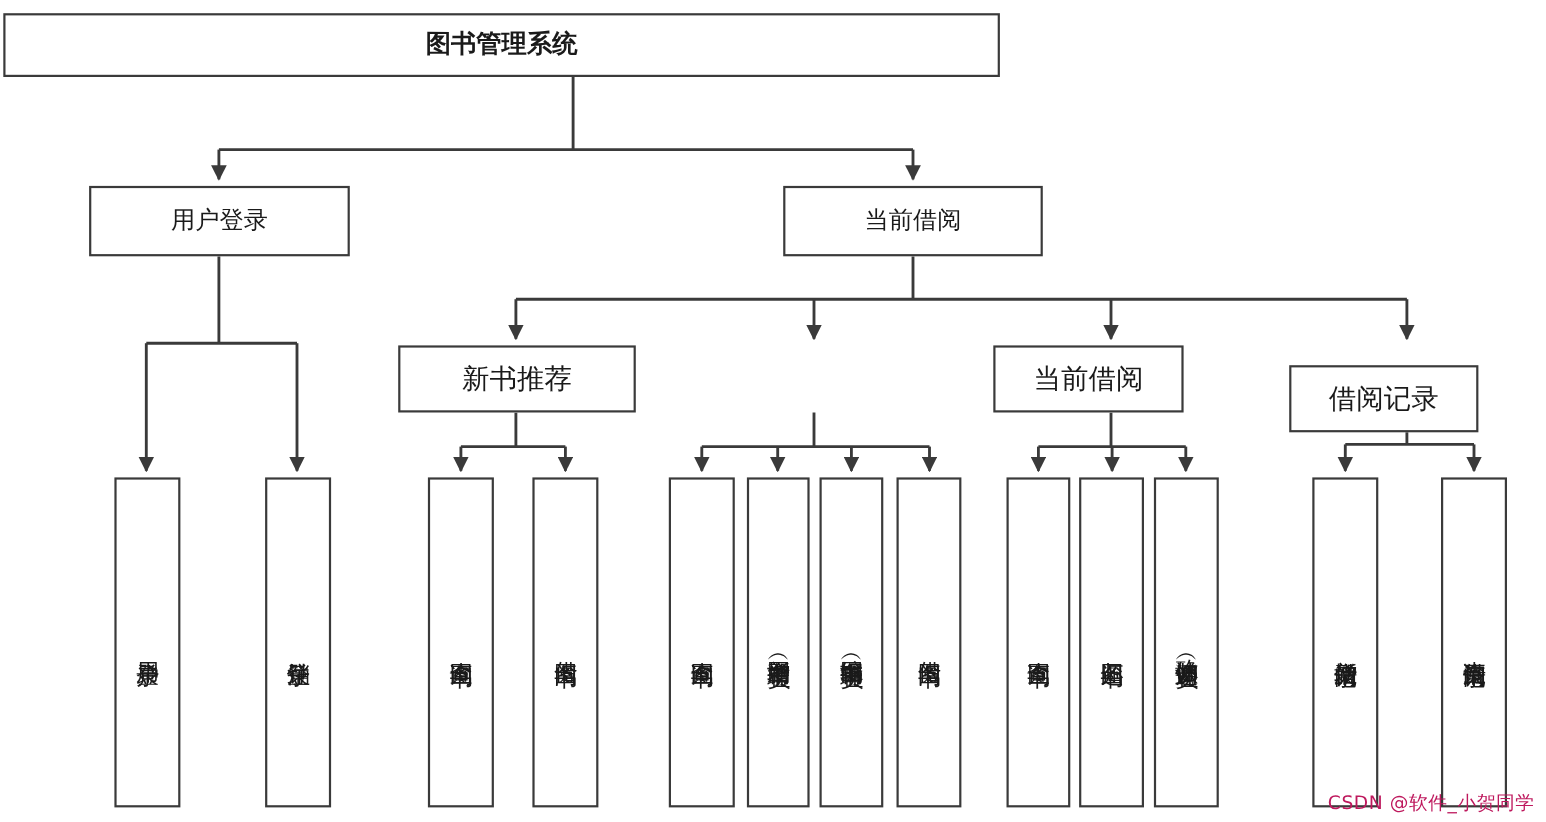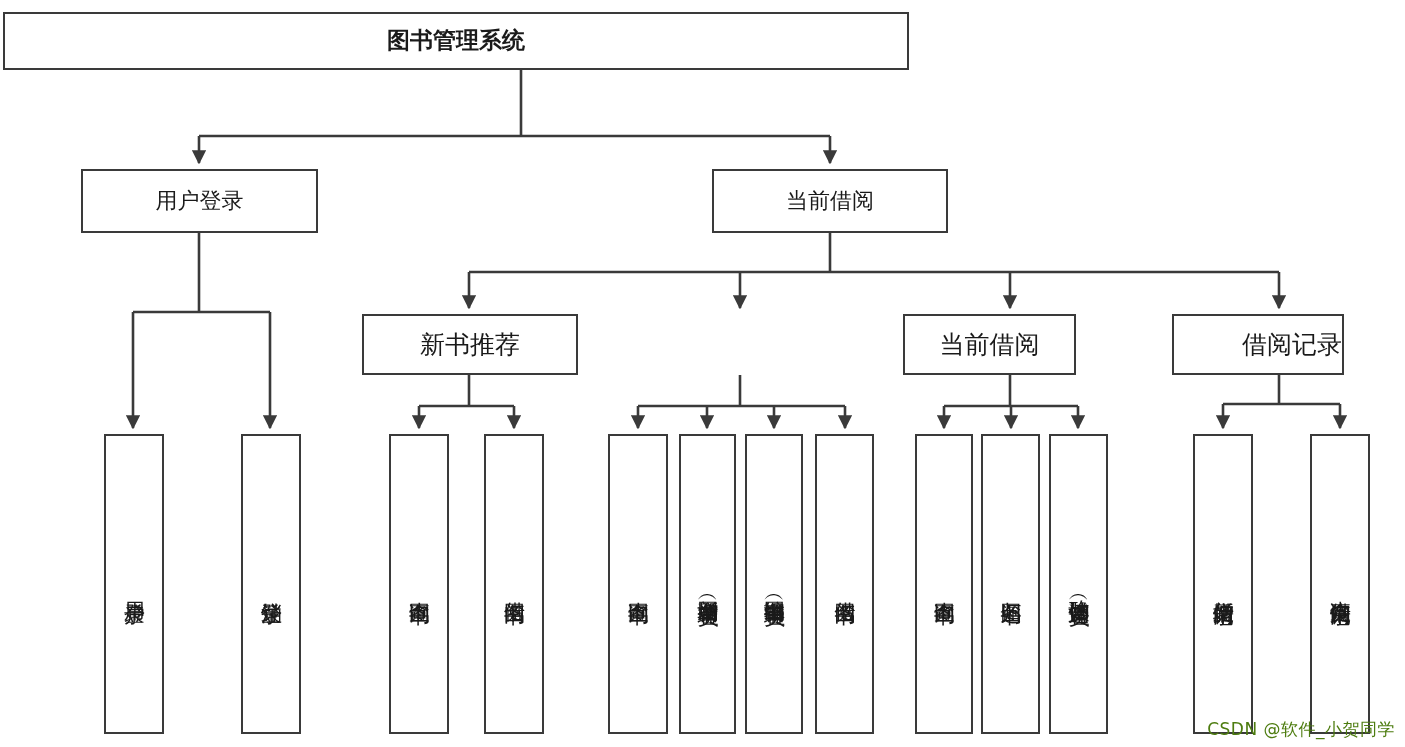--- a/index.html
+++ b/index.html
@@ -58,21 +58,21 @@
     white-space: nowrap;
   }
   .node .txt {
     display: block;
   }
   #watermark {
     position: absolute;
     right: 10px;
     bottom: 6px;
     font-size: 17px;
-    color: #4d7c0f;
+    color: #be185d;
     letter-spacing: 0.5px;
     white-space: nowrap;
   }
 </style>
 </head>
 <body>
 
 <div id="canvas">
 
   <svg id="wires" viewBox="0 0 1405 747" width="1405" height="747" xmlns="http://www.w3.org/2000/svg">
@@ -135,21 +135,21 @@
   <div class="node lvl1" id="node-l1-1" style="left: 712px; top: 169px; width: 236px; height: 64px;">
     <span class="txt">当前借阅</span>
   </div>
 
   <div class="node lvl2" id="node-l2-0" style="left: 362px; top: 314px; width: 216px; height: 61px;">
     <span class="txt">新书推荐</span>
   </div>
   <div class="node lvl2" id="node-l2-2" style="left: 903px; top: 314px; width: 173px; height: 61px;">
     <span class="txt">当前借阅</span>
   </div>
-  <div class="node lvl2" id="node-l2-3" style="left: 1172px; top: 314px; width: 172px; height: 61px; justify-content: flex-end;">
+  <div class="node lvl2" id="node-l2-3" style="left: 1172px; top: 332px; width: 172px; height: 61px;">
     <span class="txt">借阅记录</span>
   </div>
 
   <div class="node leaf" id="node-leaf-0" style="left: 104px; top: 434px; width: 60px; height: 300px;">
     <span class="txt">用户登录</span>
   </div>
   <div class="node leaf" id="node-leaf-1" style="left: 241px; top: 434px; width: 60px; height: 300px;">
     <span class="txt">注销登录</span>
   </div>
   <div class="node leaf" id="node-leaf-2" style="left: 389px; top: 434px; width: 60px; height: 300px;">

